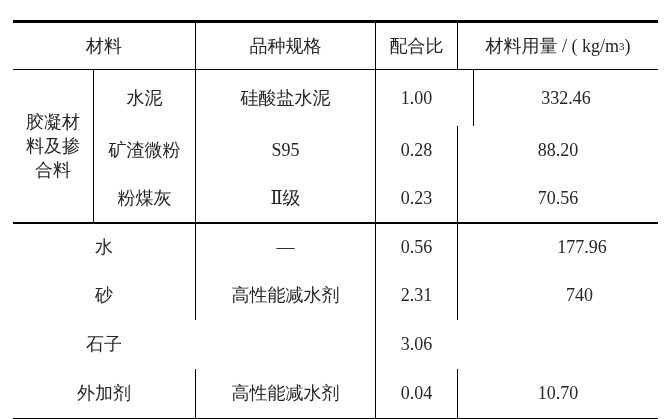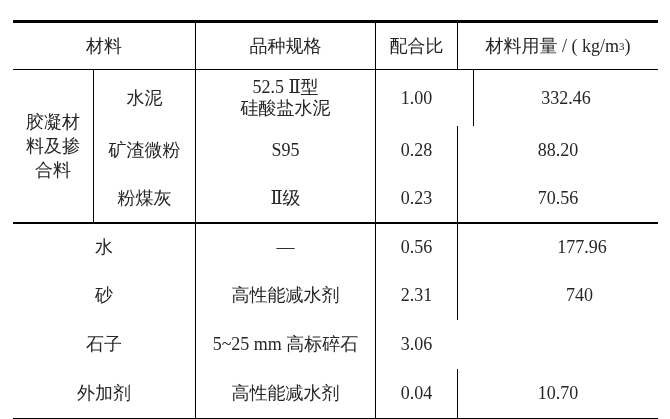--- a/index.html
+++ b/index.html
@@ -73,21 +73,20 @@
       <span> )</span>
   </div>
 
   <div class="cell group-label-cell">
     <div class="group-label-text">胶凝材料及掺合料</div>
   </div>
 
   <div class="cell bl" style="grid-column:2;grid-row:2;">水泥</div>
   <div class="cell col3 bl" style="grid-row:2;">
     <div class="two-line">
-      <div>52.5 Ⅱ型</div>
       <div>硅酸盐水泥</div>
     </div>
   </div>
   <div class="cell col4 bl" style="grid-row:2;">1.00</div>
   <div class="cell col5 bl" style="grid-row:2;margin-left:16px;">332.46</div>
 
   <div class="cell bl" style="grid-column:2;grid-row:3;">矿渣微粉</div>
   <div class="cell col3 bl" style="grid-row:3;">S95</div>
   <div class="cell col4 bl" style="grid-row:3;">0.28</div>
   <div class="cell col5 bl" style="grid-row:3;">88.20</div>
@@ -101,21 +100,20 @@
   <div class="cell col3 bl bt2" style="grid-row:5;">—</div>
   <div class="cell col4 bl bt2" style="grid-row:5;">0.56</div>
   <div class="cell col5 bl bt2" style="grid-row:5;padding-left:48px;">177.96</div>
 
   <div class="cell span2col" style="grid-row:6;">砂</div>
   <div class="cell col3 bl" style="grid-row:6;">高性能减水剂</div>
   <div class="cell col4 bl" style="grid-row:6;">2.31</div>
   <div class="cell col5 bl" style="grid-row:6;padding-left:43px;">740</div>
 
   <div class="cell span2col" style="grid-row:7;">石子</div>
-  <div class="cell col3 bl" style="grid-row:7;">5~25 mm 高标碎石</div>
   <div class="cell col4 bl" style="grid-row:7;">3.06</div>
 
   <div class="cell col3 bl" style="grid-row:8;">高性能减水剂</div>
   <div class="cell span2col" style="grid-row:8;">外加剂</div>
   <div class="cell col4 bl" style="grid-row:8;">0.04</div>
   <div class="cell col5 bl" style="grid-row:8;">10.70</div>
 
 </div>
 
 </body></html>

